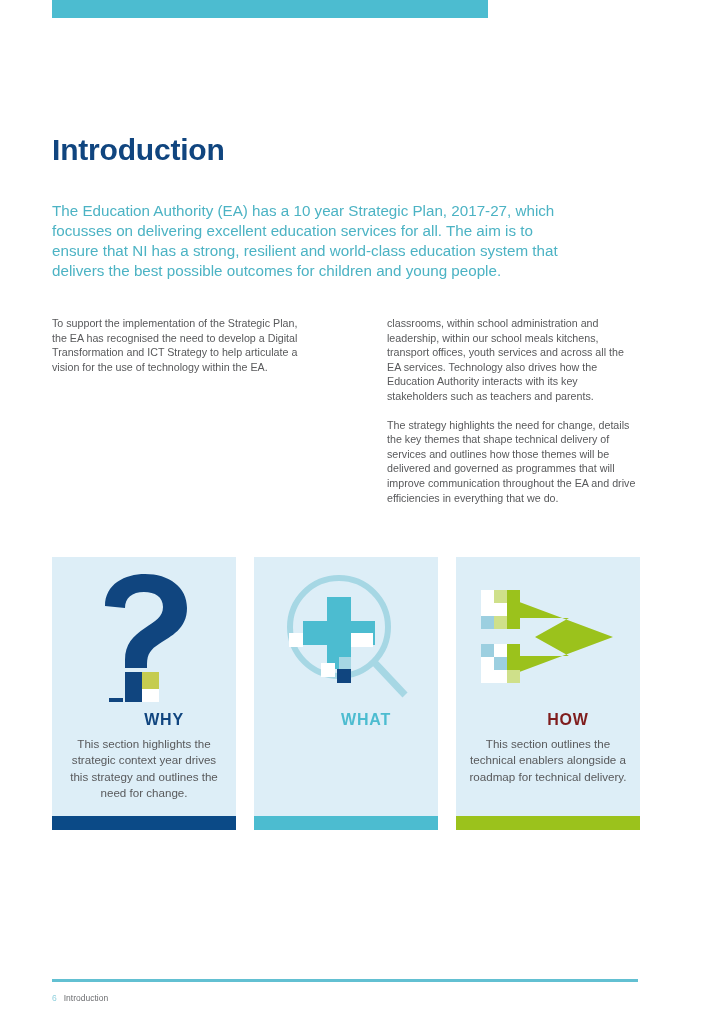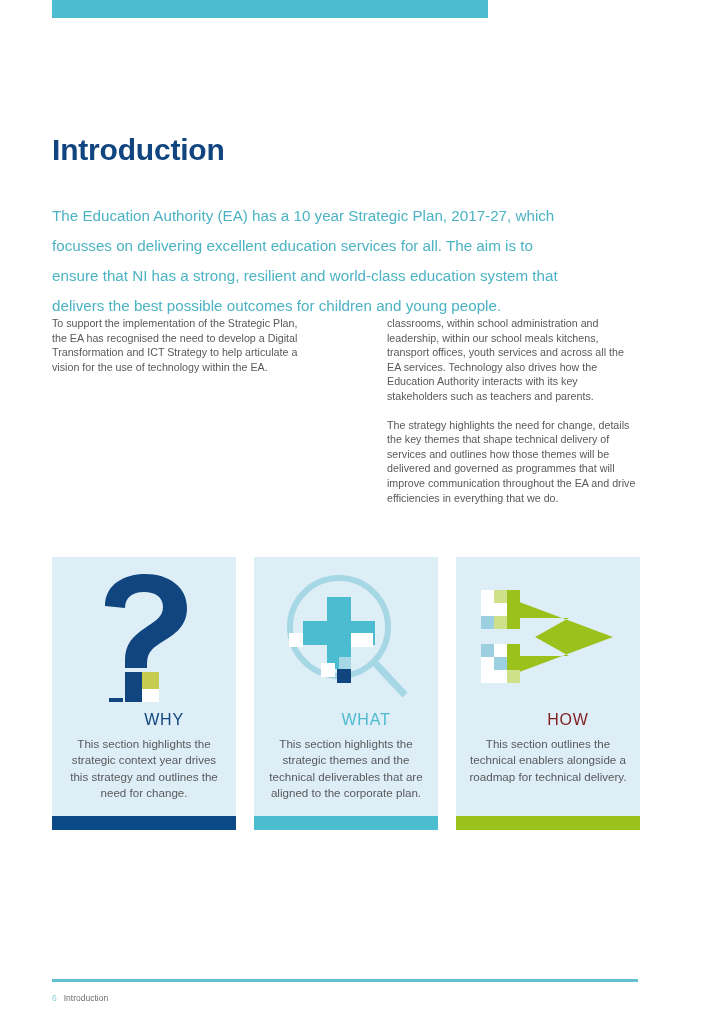--- a/index.html
+++ b/index.html
@@ -36,21 +36,21 @@
     letter-spacing: -0.2px;
   }
 
   
   .lead {
     position: absolute;
     left: 52px;
     top: 201px;
     width: 520px;
     font-size: 15.2px;
-    line-height: 30px;
+    line-height: 20px;
     color: #4cb3c4;
   }
 
   
   .body-cols {
     position: absolute;
     left: 52px;
     top: 316px;
     width: 588px;
     display: flex;
@@ -90,21 +90,21 @@
   .card-icon {
     height: 140px;
     width: 100%;
     display: flex;
     align-items: center;
     justify-content: center;
     margin-top: 10px;
   }
   .card-title {
     font-size: 16px;
-    font-weight: normal;
+    font-weight: bold;
     letter-spacing: 0.8px;
     margin-top: 4px;
     margin-left: 40px;
   }
   .card-text {
     font-size: 11.6px;
     line-height: 16.4px;
     color: #58595b;
     text-align: center;
     padding: 7px 11px 0 11px;
@@ -209,21 +209,20 @@
         <rect x="46" y="74" width="24" height="24" fill="#4cbcd0"></rect>
 
         <rect x="8" y="62" width="14" height="14" fill="#ffffff"></rect>
         <rect x="70" y="62" width="22" height="14" fill="#ffffff"></rect>
         <rect x="58" y="86" width="12" height="12" fill="#a6d7e4"></rect>
         <rect x="40" y="92" width="14" height="14" fill="#ffffff"></rect>
         <rect x="56" y="98" width="14" height="14" fill="#10457f"></rect>
       </svg>
     </div>
     <div class="card-title title-what">WHAT</div>
-    <div class="card-text">This section highlights the strategic themes and the technical deliverables that are aligned to the corporate plan.</div>
     <div class="card-spacer"></div>
     <div class="card-bar bar-what"></div>
   </div>
 
   <div class="card">
     <div class="card-icon">
       <svg width="150" height="110" viewBox="0 0 150 110">
 
         <path d="M30 14 L30 36 L96 36 L62 55 L96 74 L30 74 L30 96 L140 55 Z" fill="#9bc21c"></path>
 

